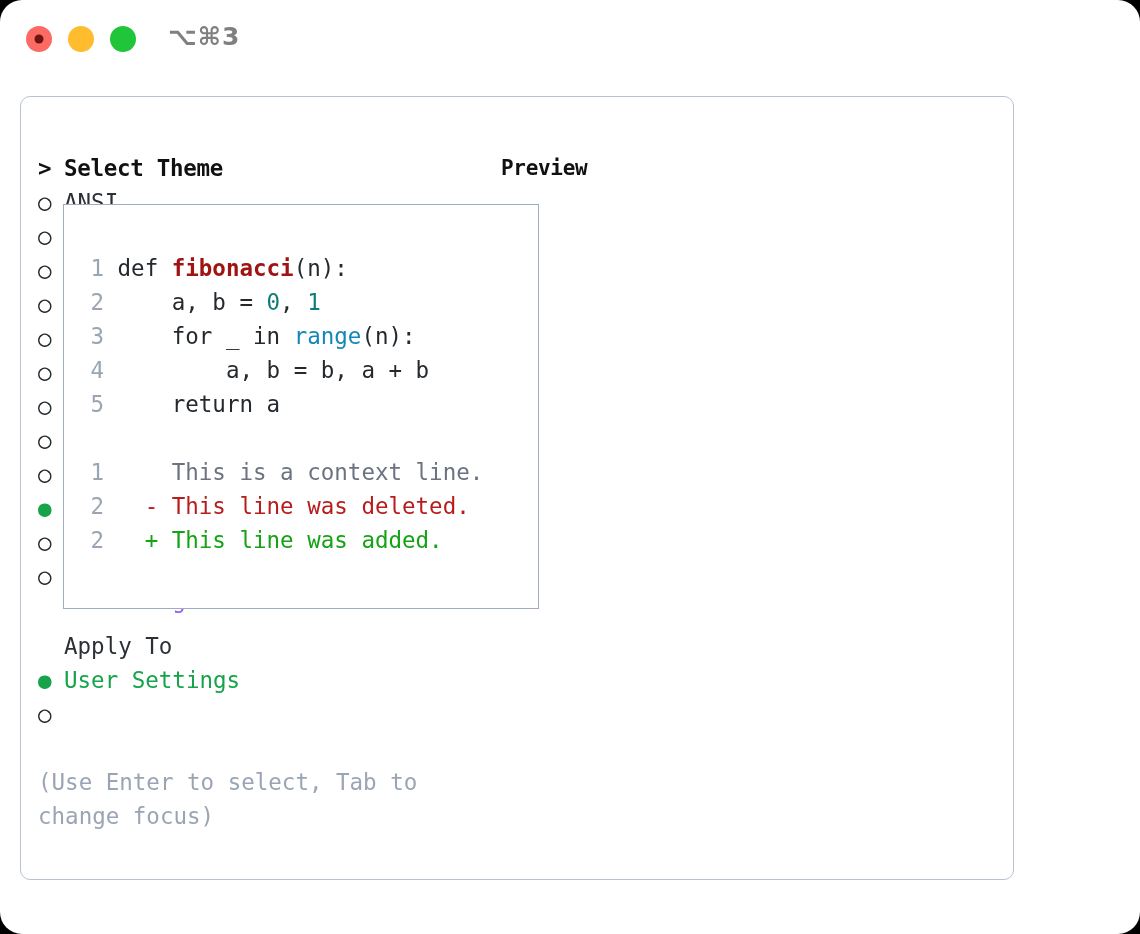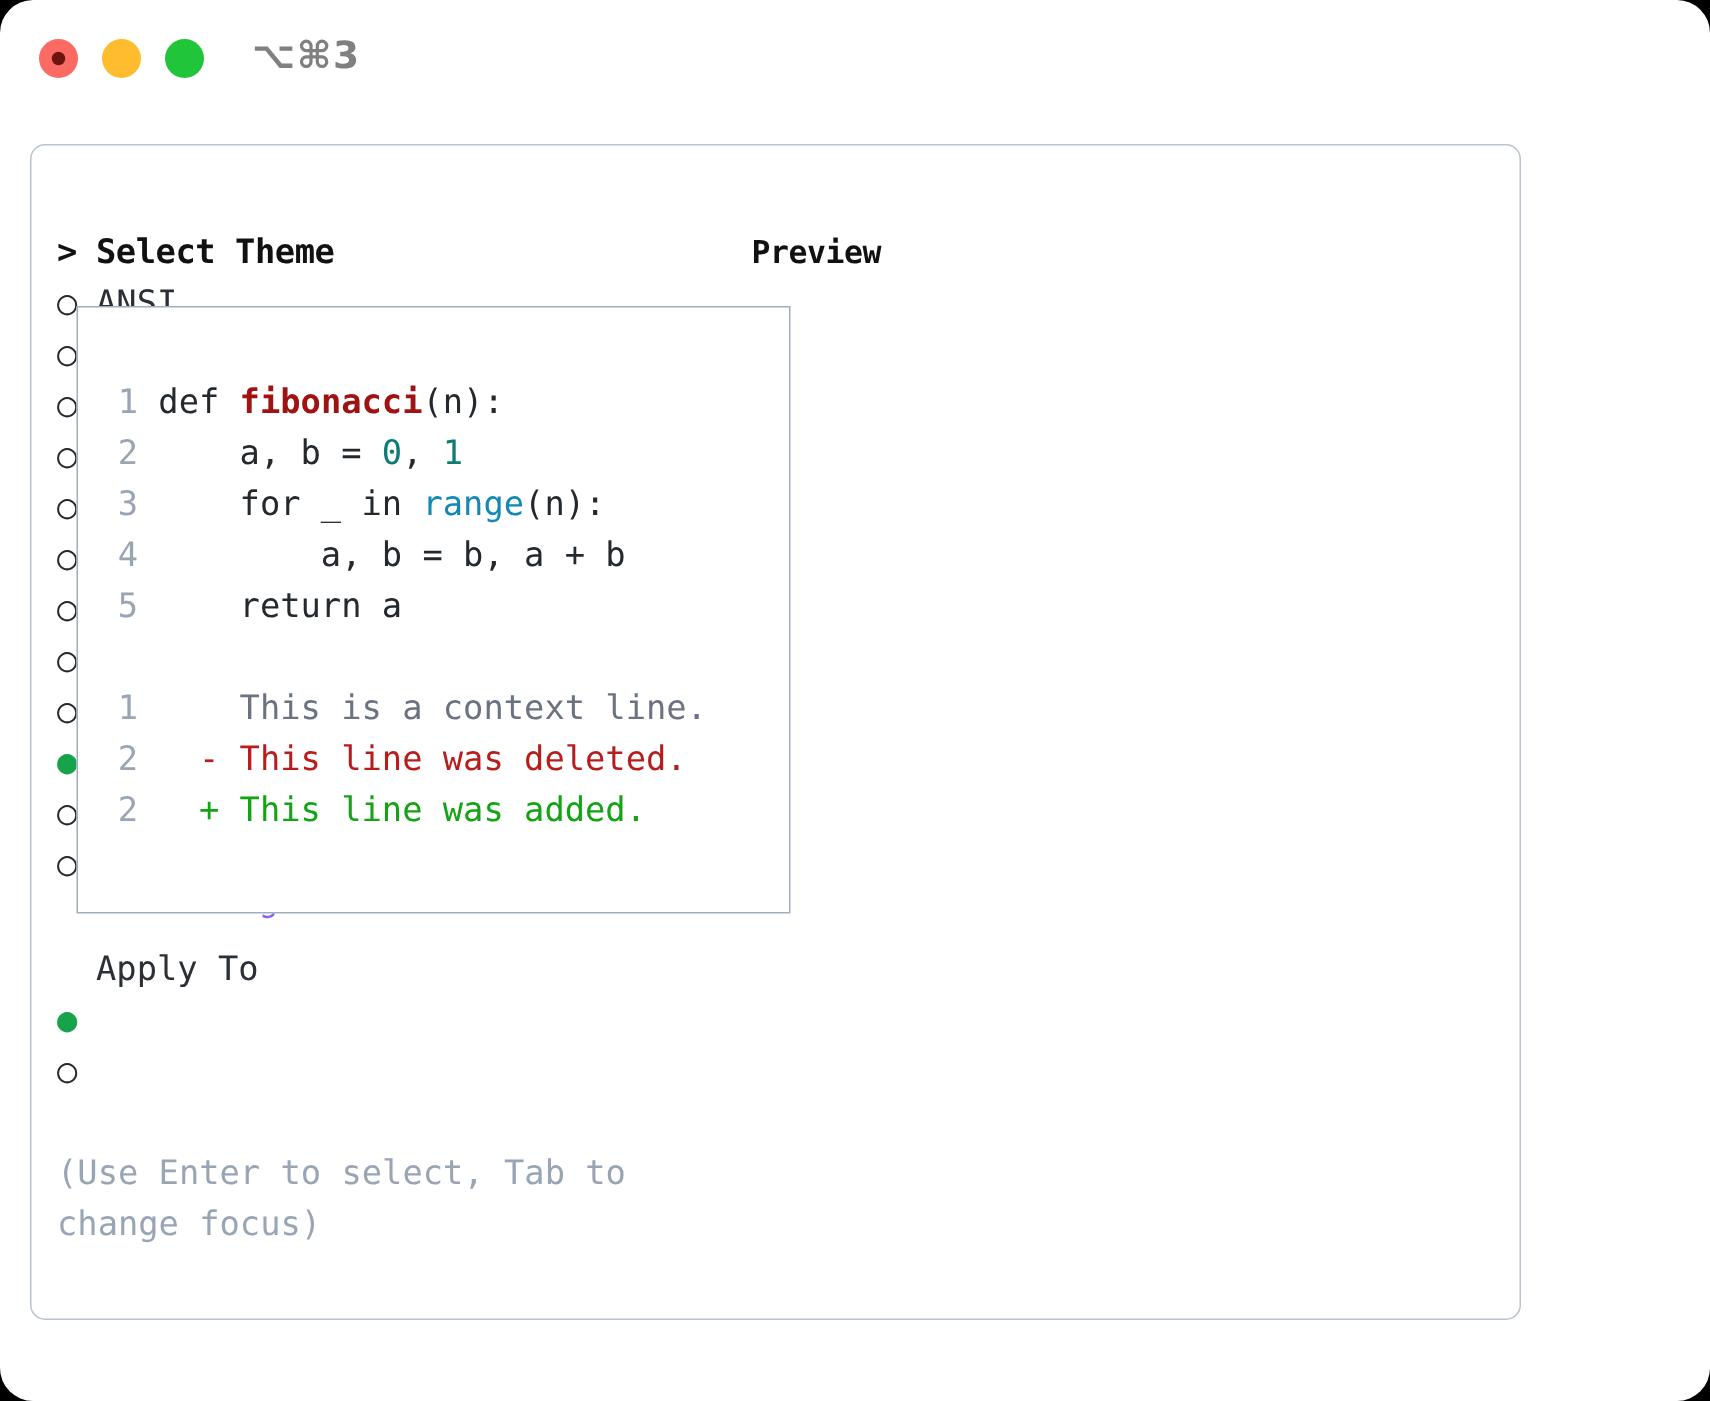--- a/index.html
+++ b/index.html
@@ -113,21 +113,21 @@
   }
   #preview-title {
     font-size: 21px;
     font-weight: bold;
     color: #111111;
     line-height: 34px;
     letter-spacing: -0.3px;
   }
   #preview-box {
     position: absolute;
-    left: 30px; top: 107px;
+    left: 42px; top: 107px;
     width: 476px;
     height: 405px;
     border: 1.5px solid #9fadbe;
     background: #ffffff;
   }
   #code {
     position: absolute;
     left: 16px; top: 46px;
     font-size: 22.5px;
     line-height: 34px;
@@ -188,21 +188,21 @@
           <div class="row"><span class="marker">○</span><span class="theme-name">XCode</span><span> </span><span class="variant">Light</span></div>
         </div>
 
       <div id="spacer-1"></div>
 
       <div class="row">
         <span class="section-label">Apply To</span>
       </div>
 
       <div id="apply-list">
-          <div class="row"><span class="marker sel">●</span></div>
+          <div class="row"><span class="marker sel">●</span><span class="apply-name selected">User Settings</span></div>
           <div class="row"><span class="marker">○</span></div>
         </div>
 
       <div id="spacer-2"></div>
 
       <div id="hint">(Use Enter to select, Tab to change focus)</div>
 
     </div>
 
     <div id="right-col">

